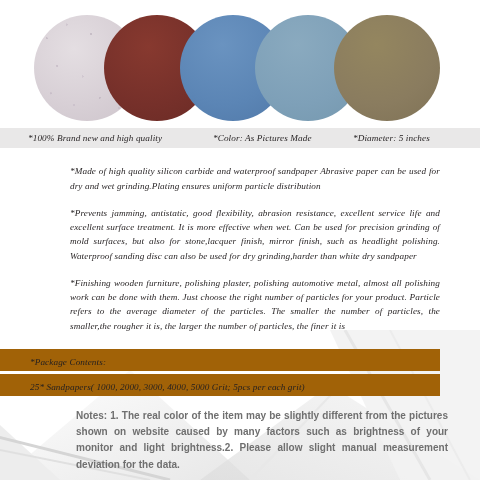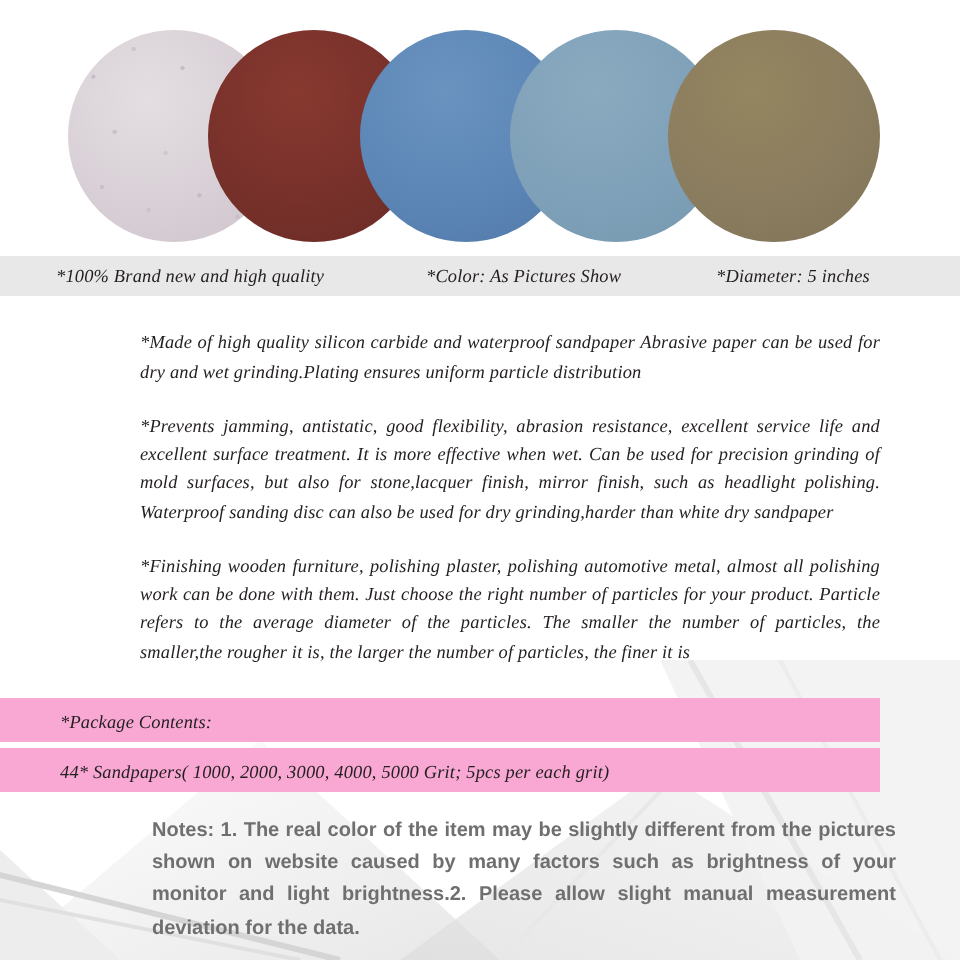--- a/index.html
+++ b/index.html
@@ -92,21 +92,21 @@
   }
 
   .spec-row {
     display: flex;
     align-items: baseline;
     padding: 1px 0 1px 28px;
     width: 412px;
   }
   .spec-col-1 { width: 185px; flex: 0 0 185px; }
   .spec-col-2 { width: 140px; flex: 0 0 140px; }
-  .spec-col-3 { flex: 1 1 auto; text-align: center; }
+  .spec-col-3 { flex: 1 1 auto; }
 
   .itxt {
     font-family: "Liberation Serif", serif;
     font-style: italic;
     font-size: 9.2px;
     line-height: 1.55;
     color: #231f20;
     letter-spacing: .1px;
   }
 
@@ -118,21 +118,21 @@
     padding: 0 40px 0 30px;
     margin-top: 13px;
     text-align: justify;
     text-justify: inter-word;
     margin-left: 40px;
   }
   .para.first { margin-top: 16px; }
 
   .pkg-wrap { margin-top: 16px; }
   .pkg-band {
-    background: #f9a8d4;
+    background: #a16207;
     padding: 2px 0 2px 30px;
     width: 410px;
   }
   .pkg-band + .pkg-band { margin-top: 3px; }
 
   
   .notes {
     position: absolute;
     left: 0;
     top: 408px;
@@ -186,36 +186,36 @@
     <div class="disc disc-3" style="--disc-color: #5b85b5;"></div>
     <div class="disc disc-4" style="--disc-color: #7ea0b8;"></div>
     <div class="disc disc-5" style="--disc-color: #8a7c5f;"></div>
   </div>
 
   <div class="content">
 
     <div class="band">
       <div class="spec-row">
         <span class="itxt spec-col-1">*100% Brand new and high quality</span>
-        <span class="itxt spec-col-2">*Color: As Pictures Show</span>
+        <span class="itxt spec-col-2">*Color: As Pictures Made</span>
         <span class="itxt spec-col-3">*Diameter: 5 inches</span>
       </div>
     </div>
 
 
     <div class="itxt para first">*Made of high quality silicon carbide and waterproof sandpaper Abrasive paper can be used for dry and wet grinding.Plating ensures uniform particle distribution</div>
     <div class="itxt para">*Prevents jamming, antistatic, good flexibility, abrasion resistance, excellent service life and excellent surface treatment. It is more effective when wet. Can be used for precision grinding of mold surfaces, but also for stone,lacquer finish, mirror finish, such as headlight polishing. Waterproof sanding disc can also be used for dry grinding,harder than white dry sandpaper</div>
     <div class="itxt para">*Finishing wooden furniture, polishing plaster, polishing automotive metal, almost all polishing work can be done with them. Just choose the right number of particles for your product. Particle refers to the average diameter of the particles. The smaller the number of particles, the smaller,the rougher it is, the larger the number of particles, the finer it is</div>
 
     <div class="pkg-wrap">
       <div class="pkg-band">
         <span class="itxt">*Package Contents:</span>
       </div>
       <div class="pkg-band">
-        <span class="itxt">44* Sandpapers( 1000, 2000, 3000, 4000, 5000 Grit; 5pcs per each grit)</span>
+        <span class="itxt">25* Sandpapers( 1000, 2000, 3000, 4000, 5000 Grit; 5pcs per each grit)</span>
       </div>
     </div>
 
   </div>
 
   <div class="notes">
     <span class="notes-inner">Notes: 1. The real color of the item may be slightly different from the pictures shown on website caused by many factors such as brightness of your monitor and light brightness.2. Please allow slight manual measurement deviation for the data.</span>
   </div>
 
 </div>

